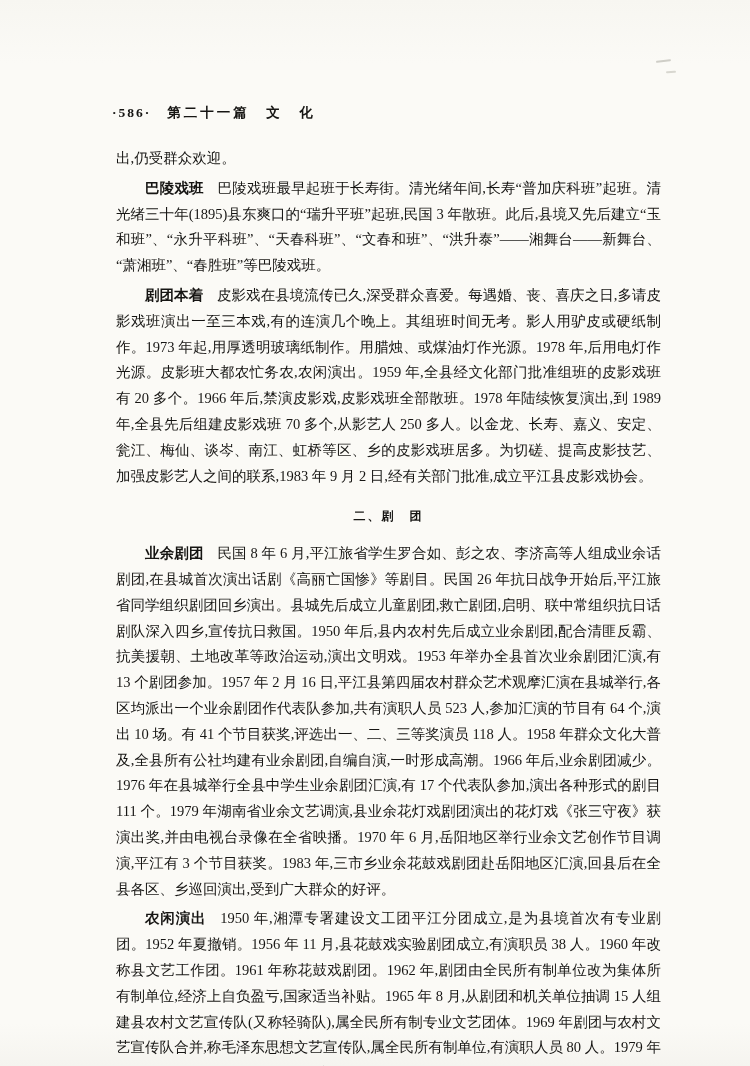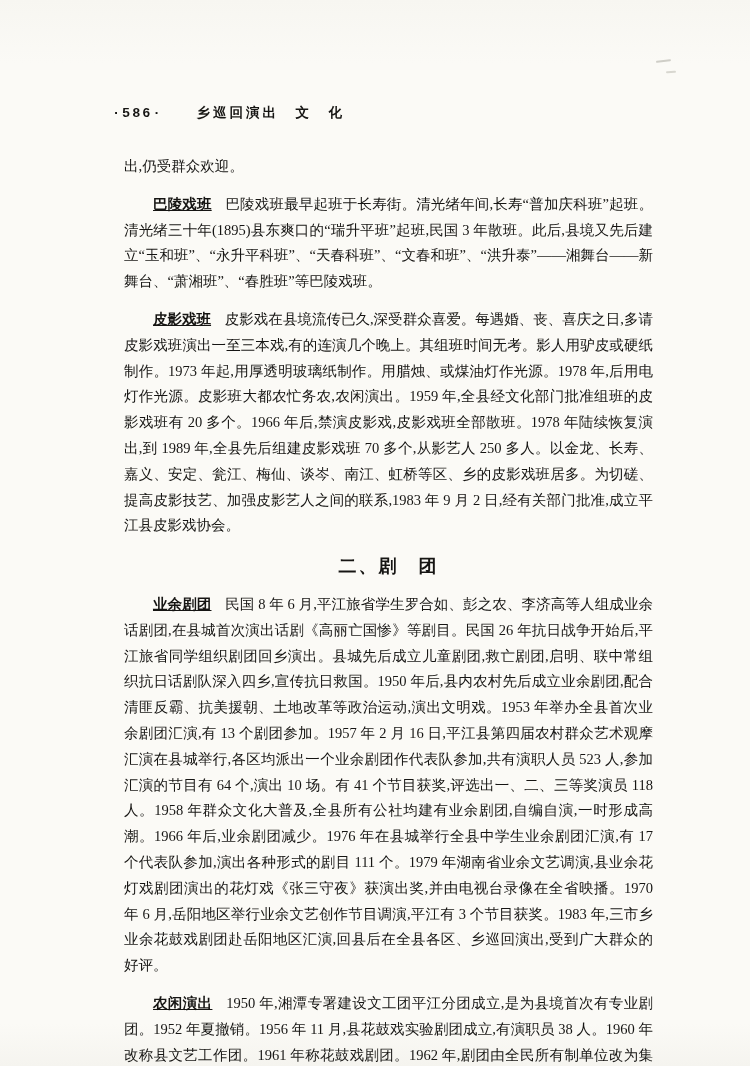--- a/index.html
+++ b/index.html
@@ -17,39 +17,39 @@
   }
   .running-header {
     position: absolute;
     top: 104px; left: 112px; right: 86px;
     font-size: 13.5px;
     font-weight: bold;
     letter-spacing: 1px;
     display: flex;
     align-items: baseline;
   }
-  .running-header .pagenum { margin-right: 34px; letter-spacing: 2px; font-family: Liberation Mono, monospace; }
+  .running-header .pagenum { margin-right: 16px; letter-spacing: 2px; }
   .running-header .chapter { letter-spacing: 3px; }
   .text-block {
     position: absolute;
     top: 142px; left: 112px;
     width: 553px;
     font-size: 14.5px;
     line-height: 25.8px;
     text-align: justify;
     text-justify: inter-ideograph;
   }
-  p { margin: 12px; padding: 0; }
+  p { margin: 4px; padding: 0; }
   .para { text-indent: 2em; }
   .cont { text-indent: 0; }
-  .run-in { font-weight: bold; margin-right: 0.95em; text-decoration: underline; }
+  .run-in { font-weight: bold; margin-right: 0.95em; }
   .section-heading {
     margin: 15px 0 11px 0;
     text-align: center;
-    font-size: 18px;
+    font-size: 12px;
     font-weight: bold;
     letter-spacing: 2px;
     text-indent: 0;
   }
   .scan-artifact {
     position: absolute;
     background: #cfcec7;
     border-radius: 1px;
   }
   .artifact-1 { top: 60px; left: 656px; width: 15px; height: 2px; transform: rotate(-7deg); }
@@ -58,30 +58,30 @@
 </head>
 <body>
 
 <div class="page">
 
   <div class="scan-artifact artifact-1"></div>
   <div class="scan-artifact artifact-2"></div>
 
   <div class="running-header">
     <span class="pagenum">·586·</span>
-    <span class="chapter">乡巡回演出　文　化</span>
+    <span class="chapter">第二十一篇　文　化</span>
   </div>
 
   <div class="text-block">
 
     <p class="cont">出,仍受群众欢迎。</p>
 
     <p class="para"><b class="run-in">巴陵戏班</b><span>巴陵戏班最早起班于长寿街。清光绪年间,长寿“普加庆科班”起班。清光绪三十年(1895)县东爽口的“瑞升平班”起班,民国 3 年散班。此后,县境又先后建立“玉和班”、“永升平科班”、“天春科班”、“文春和班”、“洪升泰”——湘舞台——新舞台、“萧湘班”、“春胜班”等巴陵戏班。</span></p>
 
-    <p class="para"><b class="run-in">皮影戏班</b><span>皮影戏在县境流传已久,深受群众喜爱。每遇婚、丧、喜庆之日,多请皮影戏班演出一至三本戏,有的连演几个晚上。其组班时间无考。影人用驴皮或硬纸制作。1973 年起,用厚透明玻璃纸制作。用腊烛、或煤油灯作光源。1978 年,后用电灯作光源。皮影班大都农忙务农,农闲演出。1959 年,全县经文化部门批准组班的皮影戏班有 20 多个。1966 年后,禁演皮影戏,皮影戏班全部散班。1978 年陆续恢复演出,到 1989 年,全县先后组建皮影戏班 70 多个,从影艺人 250 多人。以金龙、长寿、嘉义、安定、瓮江、梅仙、谈岑、南江、虹桥等区、乡的皮影戏班居多。为切磋、提高皮影技艺、加强皮影艺人之间的联系,1983 年 9 月 2 日,经有关部门批准,成立平江县皮影戏协会。</span></p>
+    <p class="para"><b class="run-in">剧团本着</b><span>皮影戏在县境流传已久,深受群众喜爱。每遇婚、丧、喜庆之日,多请皮影戏班演出一至三本戏,有的连演几个晚上。其组班时间无考。影人用驴皮或硬纸制作。1973 年起,用厚透明玻璃纸制作。用腊烛、或煤油灯作光源。1978 年,后用电灯作光源。皮影班大都农忙务农,农闲演出。1959 年,全县经文化部门批准组班的皮影戏班有 20 多个。1966 年后,禁演皮影戏,皮影戏班全部散班。1978 年陆续恢复演出,到 1989 年,全县先后组建皮影戏班 70 多个,从影艺人 250 多人。以金龙、长寿、嘉义、安定、瓮江、梅仙、谈岑、南江、虹桥等区、乡的皮影戏班居多。为切磋、提高皮影技艺、加强皮影艺人之间的联系,1983 年 9 月 2 日,经有关部门批准,成立平江县皮影戏协会。</span></p>
 
 
     <p class="section-heading">二、剧　团</p>
 
     <p class="para"><b class="run-in">业余剧团</b><span>民国 8 年 6 月,平江旅省学生罗合如、彭之农、李济高等人组成业余话剧团,在县城首次演出话剧《高丽亡国惨》等剧目。民国 26 年抗日战争开始后,平江旅省同学组织剧团回乡演出。县城先后成立儿童剧团,救亡剧团,启明、联中常组织抗日话剧队深入四乡,宣传抗日救国。1950 年后,县内农村先后成立业余剧团,配合清匪反霸、抗美援朝、土地改革等政治运动,演出文明戏。1953 年举办全县首次业余剧团汇演,有 13 个剧团参加。1957 年 2 月 16 日,平江县第四届农村群众艺术观摩汇演在县城举行,各区均派出一个业余剧团作代表队参加,共有演职人员 523 人,参加汇演的节目有 64 个,演出 10 场。有 41 个节目获奖,评选出一、二、三等奖演员 118 人。1958 年群众文化大普及,全县所有公社均建有业余剧团,自编自演,一时形成高潮。1966 年后,业余剧团减少。1976 年在县城举行全县中学生业余剧团汇演,有 17 个代表队参加,演出各种形式的剧目 111 个。1979 年湖南省业余文艺调演,县业余花灯戏剧团演出的花灯戏《张三守夜》获演出奖,并由电视台录像在全省映播。1970 年 6 月,岳阳地区举行业余文艺创作节目调演,平江有 3 个节目获奖。1983 年,三市乡业余花鼓戏剧团赴岳阳地区汇演,回县后在全县各区、乡巡回演出,受到广大群众的好评。</span></p>
 
     <p class="para"><b class="run-in">农闲演出</b><span>1950 年,湘潭专署建设文工团平江分团成立,是为县境首次有专业剧团。1952 年夏撤销。1956 年 11 月,县花鼓戏实验剧团成立,有演职员 38 人。1960 年改称县文艺工作团。1961 年称花鼓戏剧团。1962 年,剧团由全民所有制单位改为集体所有制单位,经济上自负盈亏,国家适当补贴。1965 年 8 月,从剧团和机关单位抽调 15 人组建县农村文艺宣传队(又称轻骑队),属全民所有制专业文艺团体。1969 年剧团与农村文艺宣传队合并,称毛泽东思想文艺宣传队,属全民所有制单位,有演职人员 80 人。1979 年恢复县花鼓戏剧团建制。剧团本着</span></p>
 
   </div>
 

